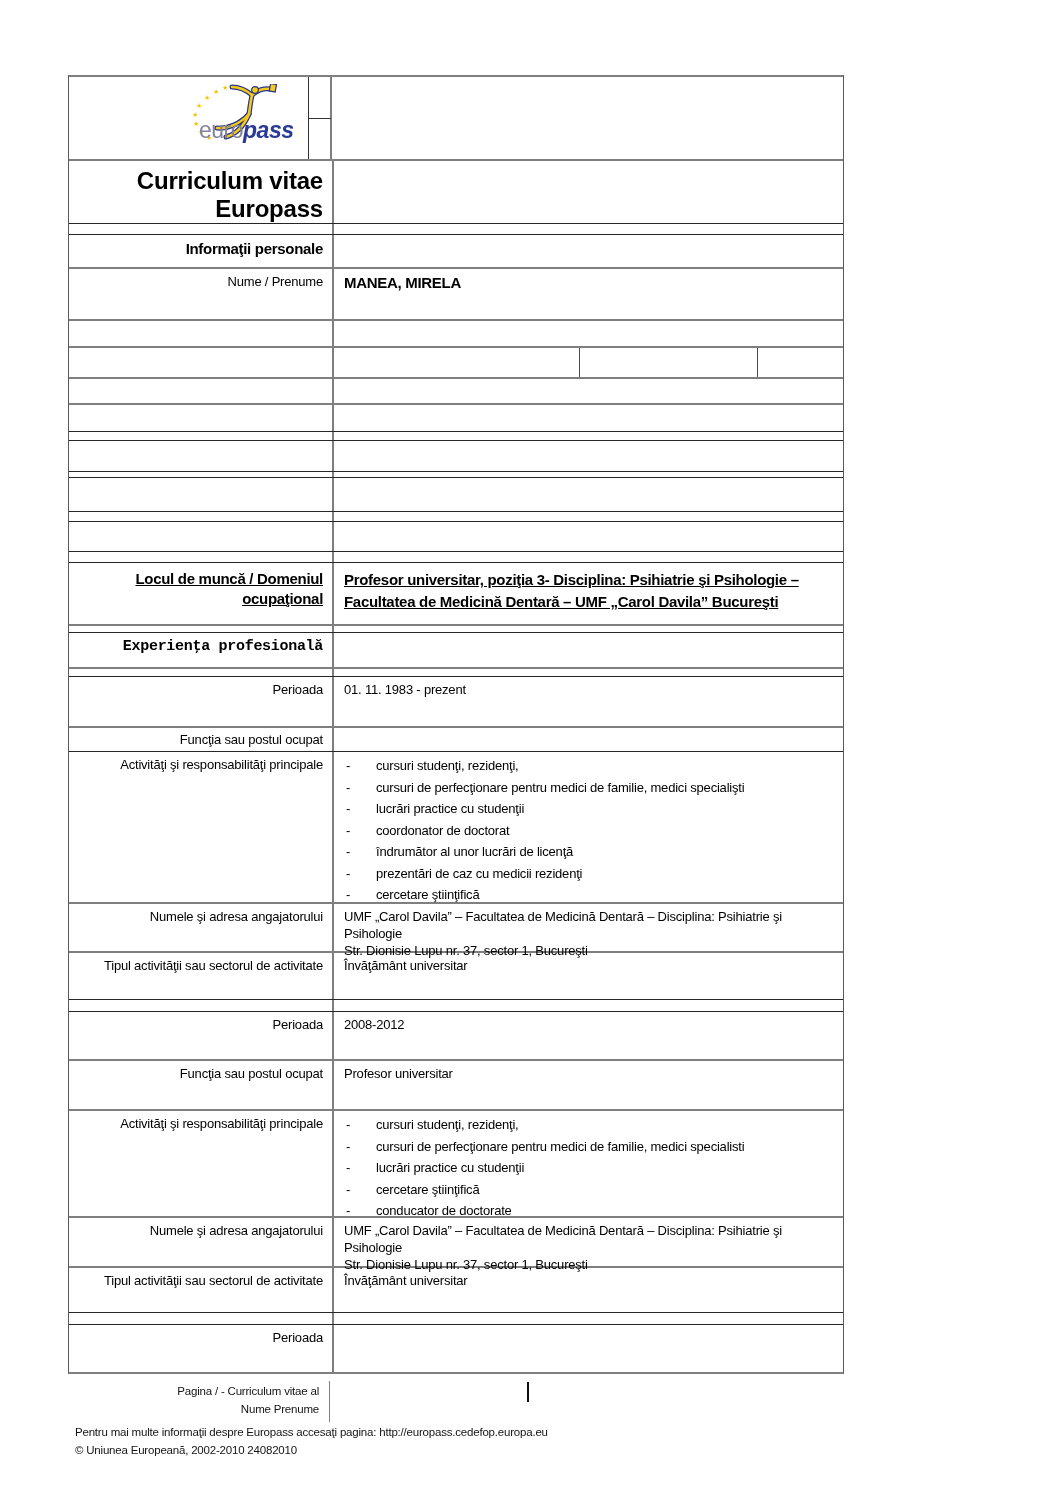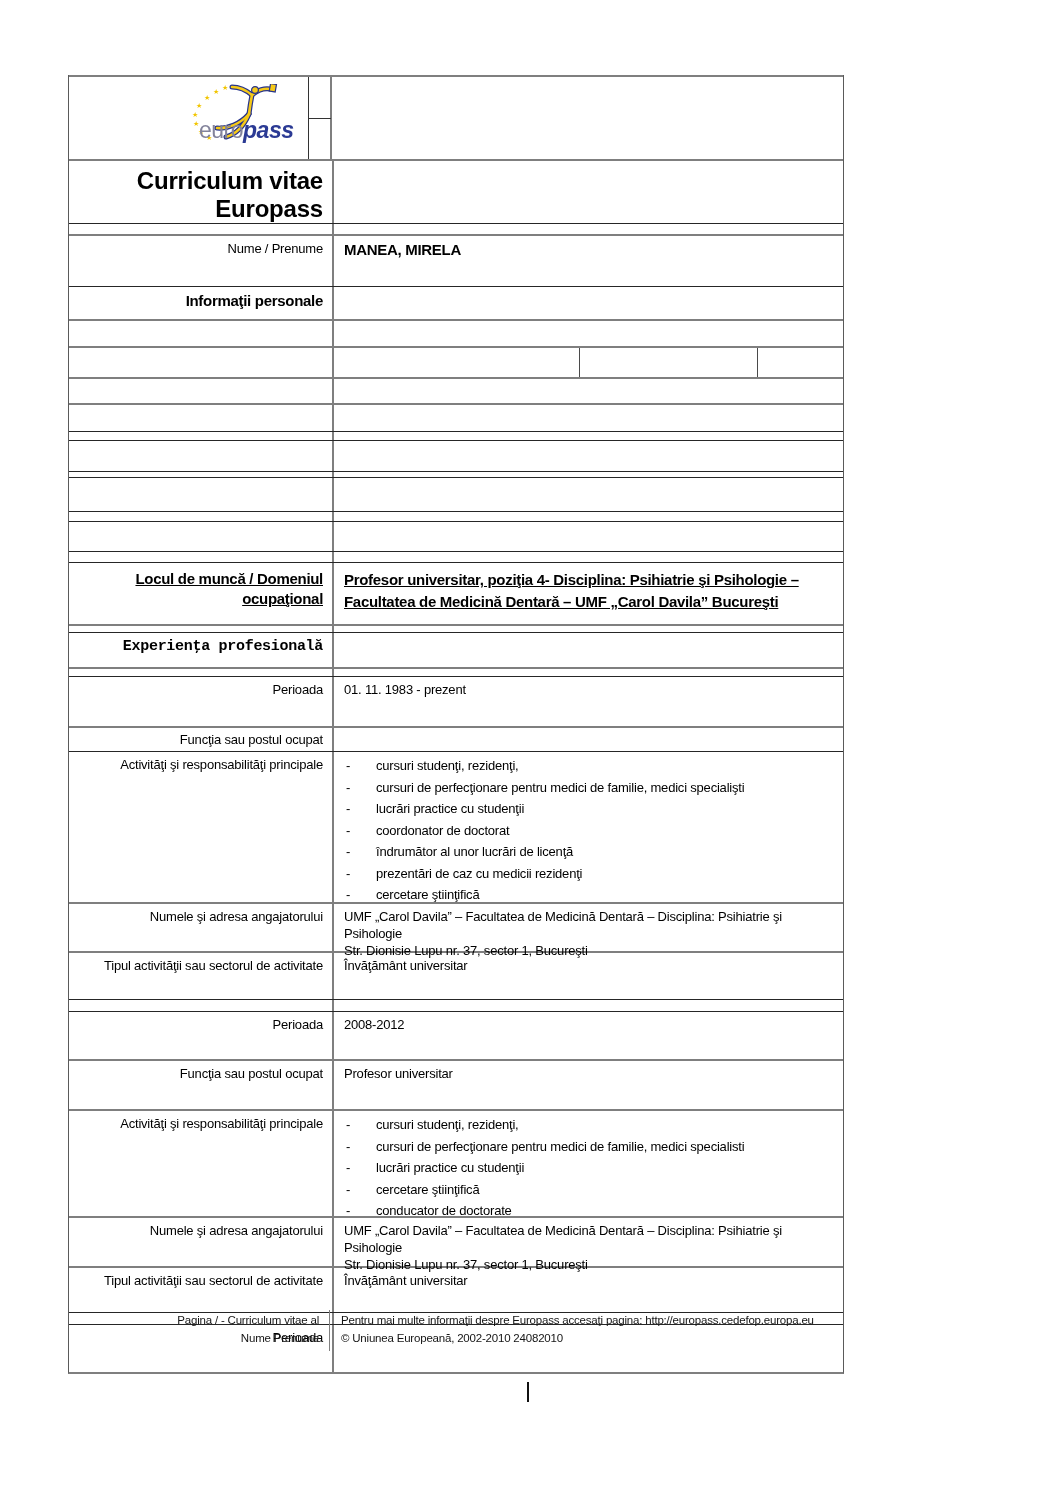--- a/index.html
+++ b/index.html
@@ -29,22 +29,22 @@
   .logo{position:relative;width:120px;height:64px;margin-left:auto;margin-right:2px;margin-top:7px;}
   .logo svg{position:absolute;left:0;top:0;}
   .logo-text{position:absolute;left:13px;top:33px;font-size:23px;line-height:26px;white-space:nowrap;}
   .logo-euro{color:#83839b;letter-spacing:-0.5px;}
   .logo-pass{color:#2b3a94;font-weight:bold;font-style:italic;letter-spacing:-0.5px;}
   
   .c3a{width:245px;box-sizing:border-box;}
   .c3b{width:178px;box-sizing:border-box;border-left:1px solid #4a4a4a;}
   .c3c{flex:1;box-sizing:border-box;border-left:1px solid #4a4a4a;}
   
-  .footer{position:absolute;left:64px;top:1310px;width:970px;display:flex;
-          font-size:11.5px;line-height:17.5px;color:#141414;letter-spacing:-0.2px;}
+  .footer{position:absolute;left:64px;top:1381px;width:970px;display:flex;
+          font-size:11.5px;line-height:17.5px;color:#141414;letter-spacing:-0.2px;flex-direction:column;}
   .f-l{width:266px;box-sizing:border-box;text-align:right;padding:2px 10px 4px 0;
        border-right:1px solid #808080;}
   .f-r{padding:2px 0 0 11px;}
   .artifact{position:absolute;left:527px;top:1382px;width:2px;height:20px;background:#111;}
 </style>
 </head>
 <body>
 
 <div class="cv-table">
 
@@ -94,30 +94,30 @@
       <div>Europass</div>
     </div>
     <div class="cr"></div>
   </div>
 
   <div class="row bd" style="height:11px;">
     <div class="cl"></div>
       <div class="cr"></div>
   </div>
 
+  <div class="row bd" style="height:33px;">
+    <div class="cl bold15">Informaţii personale</div>
+    <div class="cr"></div>
+  </div>
+
   <div class="row bg" style="height:52px;">
     <div class="cl">Nume / Prenume</div>
     <div class="cr vbold" style="padding-top:3px;">MANEA, MIRELA</div>
   </div>
 
-  <div class="row bd" style="height:33px;">
-    <div class="cl bold15">Informaţii personale</div>
-    <div class="cr"></div>
-  </div>
-
   <div class="row bg" style="height:27px;">
     <div class="cl"></div>
       <div class="cr"></div>
   </div>
 
   <div class="row bg" style="height:31px;">
     <div class="cl"></div>
     <div class="c3a"></div>
     <div class="c3b"></div>
     <div class="c3c"></div>
@@ -155,21 +155,21 @@
     <div class="cl"></div>
       <div class="cr"></div>
   </div>
   <div class="row bd" style="height:11px;">
     <div class="cl"></div>
       <div class="cr"></div>
   </div>
 
   <div class="row bd" style="height:62px;text-decoration:underline;">
     <div class="cl bold15" style="padding-top:6px;">Locul de muncă / Domeniul ocupaţional</div>
-    <div class="cr vbold" style="padding-top:6px;">Profesor universitar, poziţia 4- Disciplina: Psihiatrie şi Psihologie – Facultatea de Medicină Dentară – UMF „Carol Davila” Bucureşti</div>
+    <div class="cr vbold" style="padding-top:6px;">Profesor universitar, poziţia 3- Disciplina: Psihiatrie şi Psihologie – Facultatea de Medicină Dentară – UMF „Carol Davila” Bucureşti</div>
   </div>
 
   <div class="row bg" style="height:8px;">
     <div class="cl"></div>
       <div class="cr"></div>
   </div>
 
   <div class="row bd" style="height:35px;font-family:Liberation Mono, monospace;">
     <div class="cl bold15">Experienţa profesională</div>
     <div class="cr"></div>

